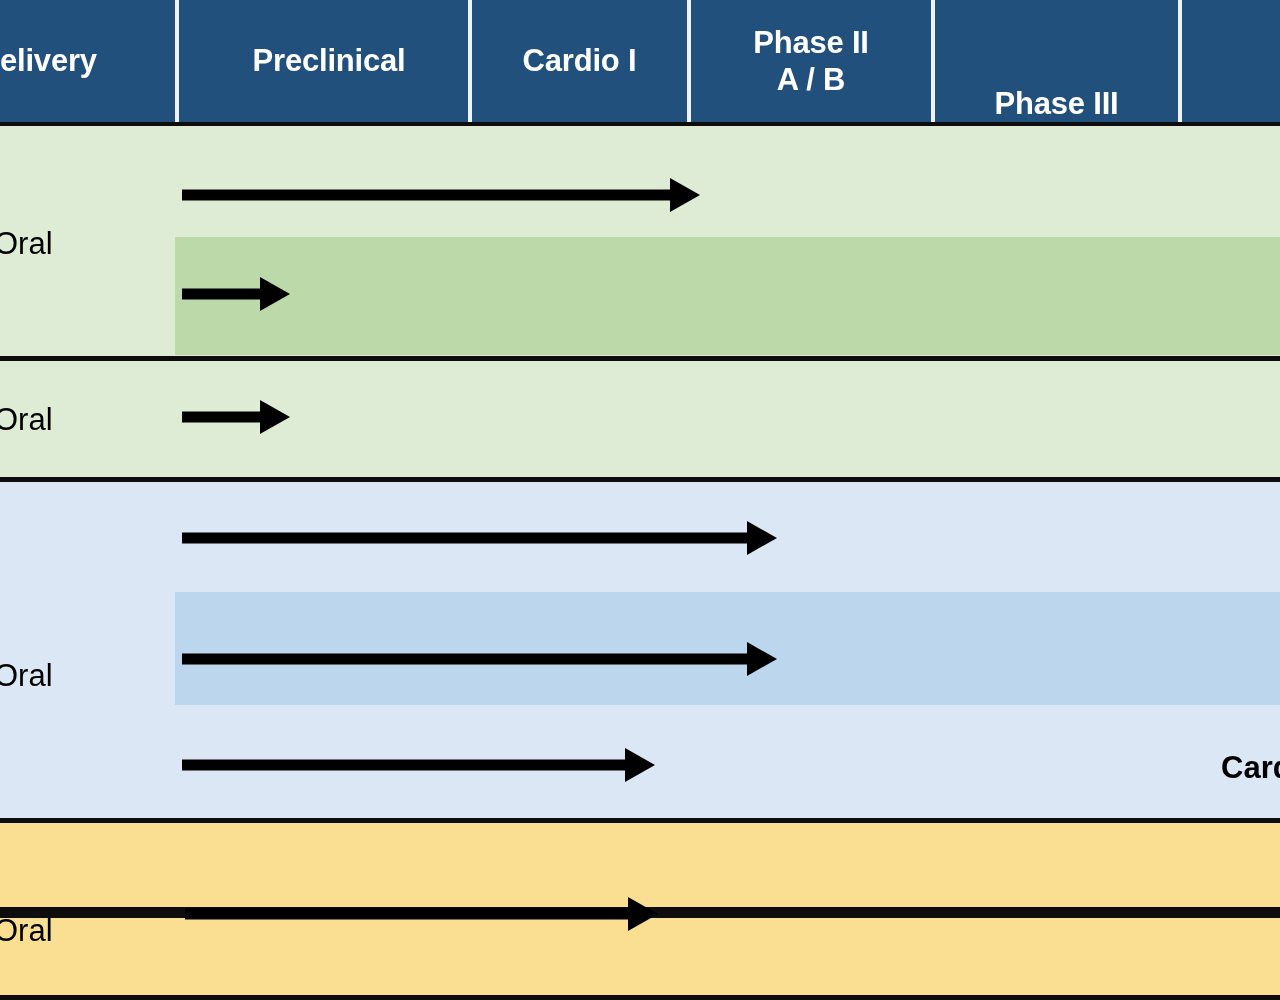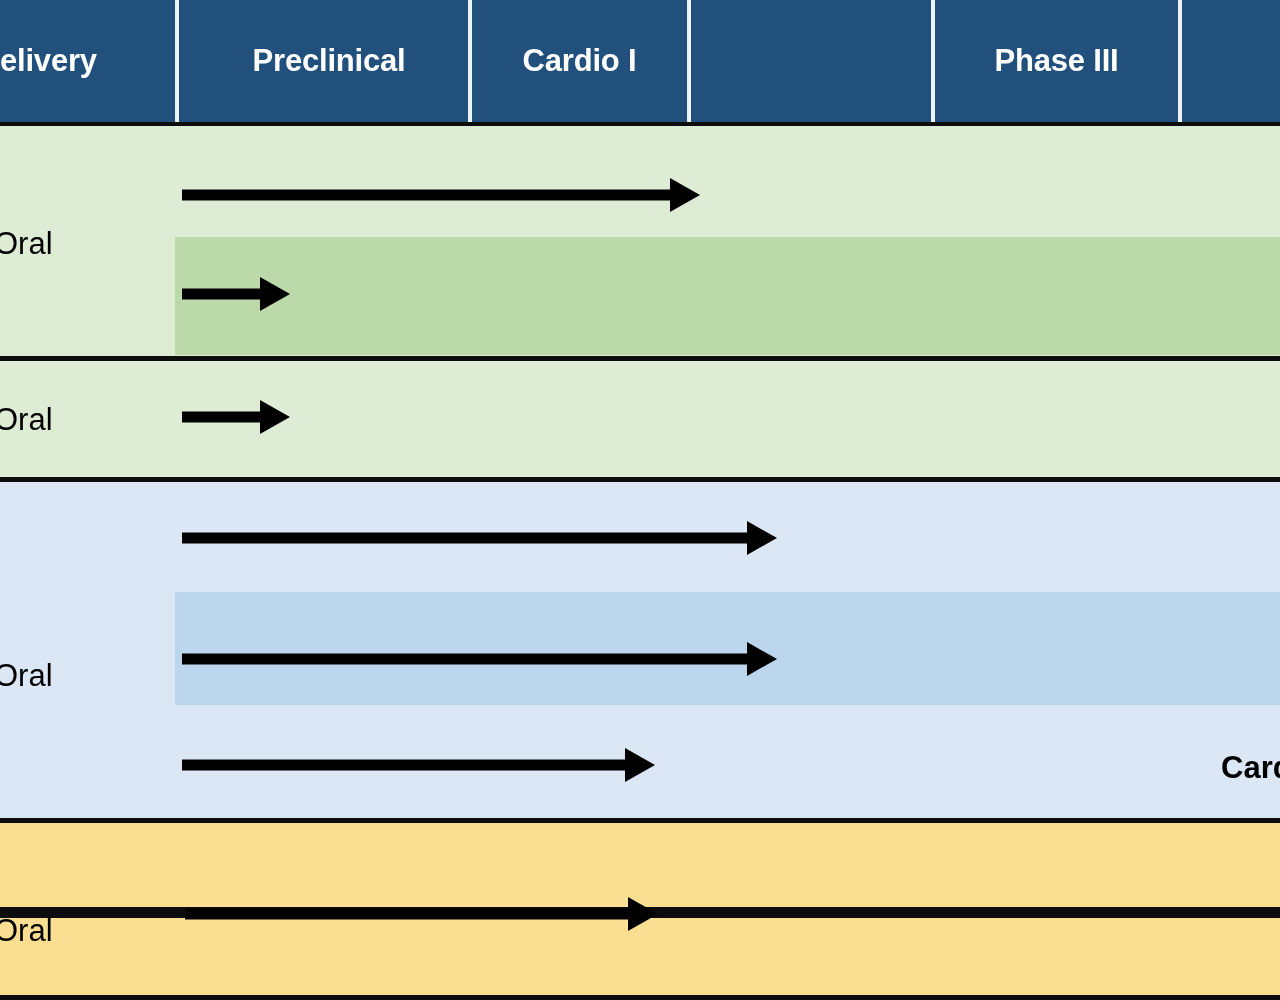--- a/index.html
+++ b/index.html
@@ -73,21 +73,25 @@
   <div id="header">
     <div class="hdr-cell" style="left:0px;width:175px;justify-content:flex-start;padding-left:0px;">
       <span>elivery</span>
     </div>
     <div class="hdr-cell" style="left:173px;width:312px;justify-content:center;">
       <span>Preclinical</span>
     </div>
     <div class="hdr-cell" style="left:472px;width:215px;">
       <span>Cardio I</span>
     </div>
-    <div class="hdr-cell" style="left:935px;width:243px;">
+    <div class="hdr-cell two-line" style="left:691px;width:240px;flex-direction:column;">
+      <span>Phase II</span>
+      <span>A  / B</span>
+    </div>
+    <div class="hdr-cell" style="left:935px;width:243px;align-items:flex-end;">
       <span>Phase III</span>
     </div>
     <div class="hdr-cell" style="left:1182px;width:98px;">
       <span></span>
     </div>
 
     <div class="hdr-div" style="left:175px;"></div>
     <div class="hdr-div" style="left:468px;"></div>
     <div class="hdr-div" style="left:687px;"></div>
     <div class="hdr-div" style="left:931px;"></div>

